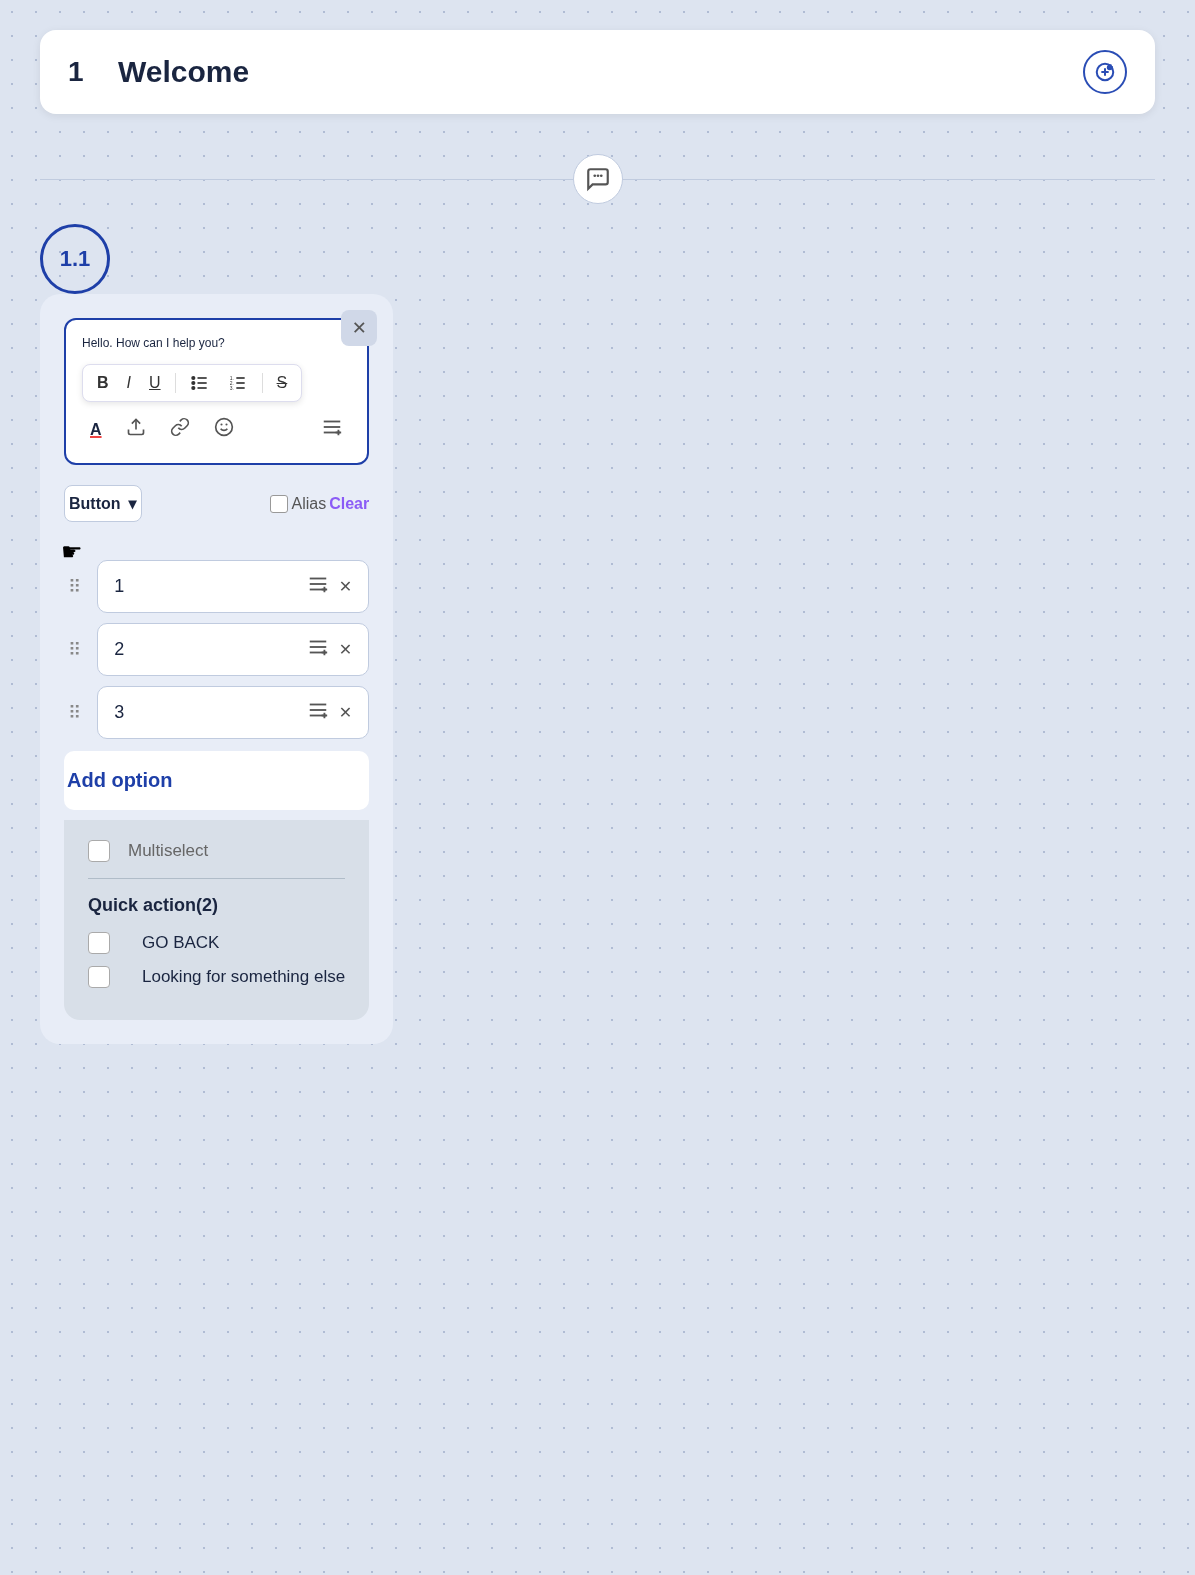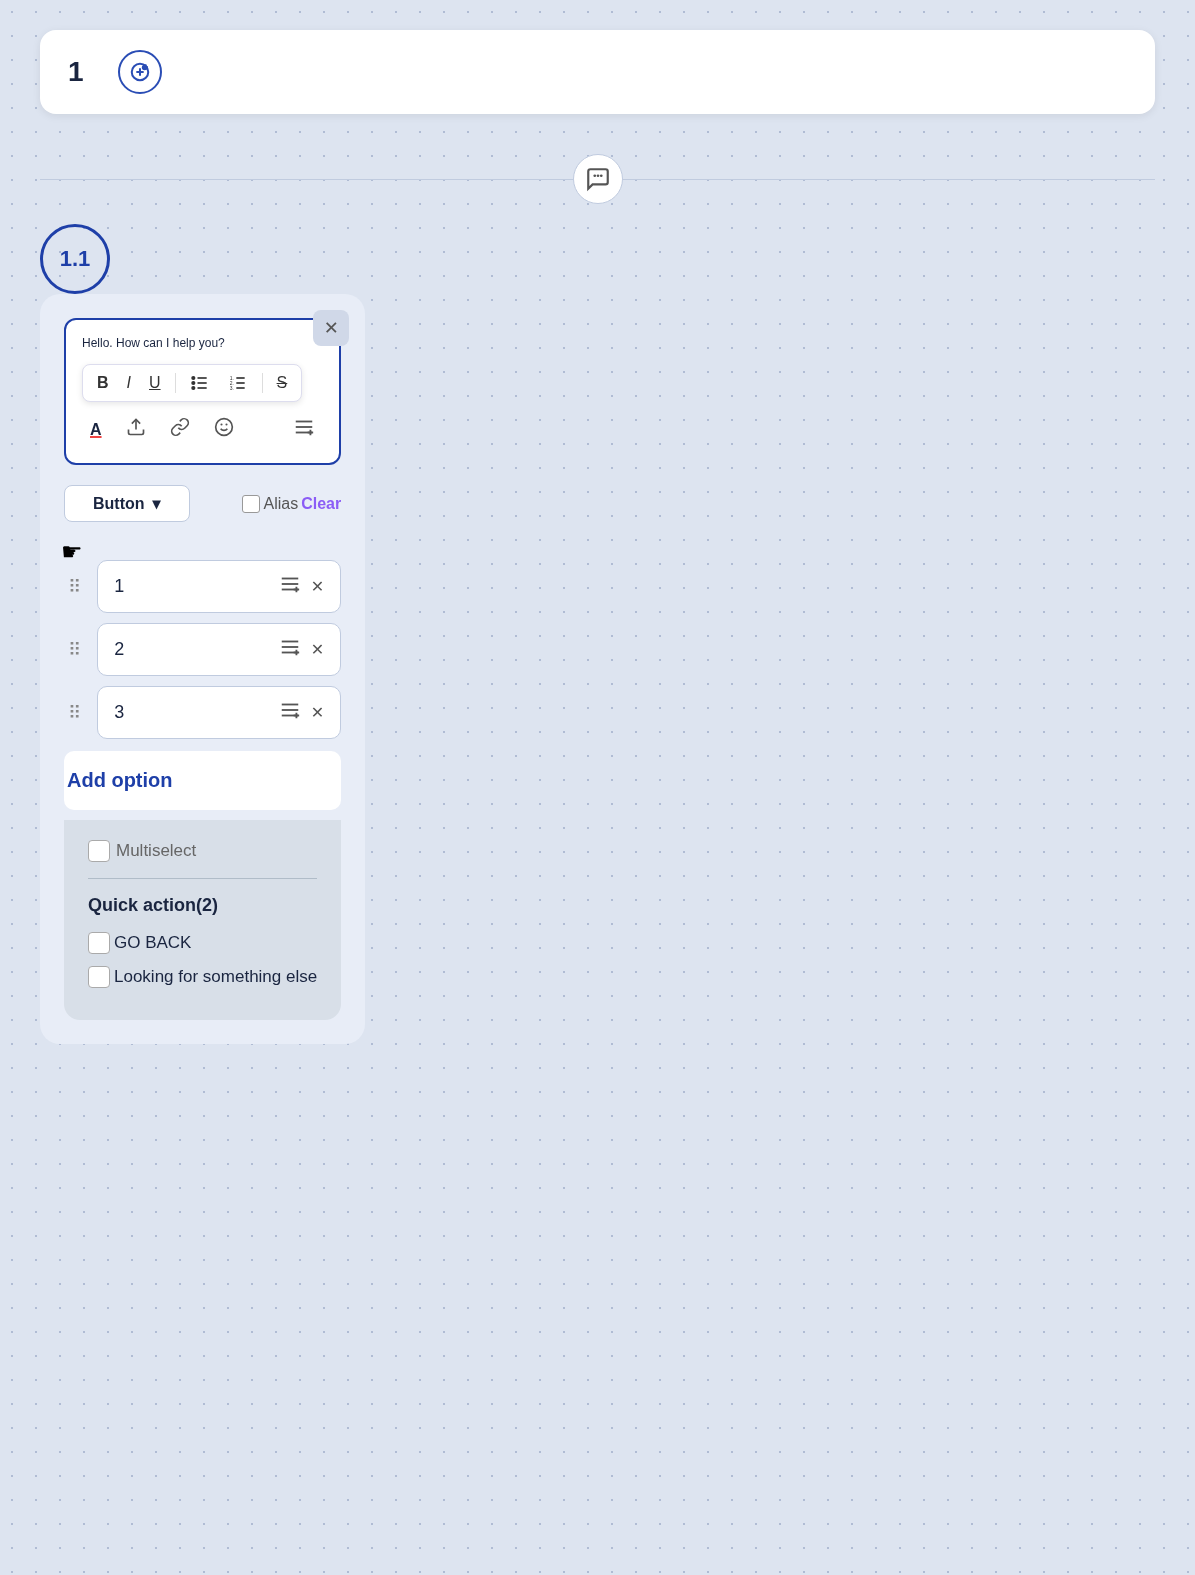--- a/index.html
+++ b/index.html
@@ -230,21 +230,21 @@
     .button-row {
       display: flex;
       align-items: center;
       gap: 16px;
       margin-bottom: 16px;
     }
     .button-dropdown {
       background: white;
       border: 1.5px solid #c0cbdf;
       border-radius: 8px;
-      padding: 8px 28px;
+      padding: 8px 4px;
       font-size: 16px;
       font-weight: 600;
       color: #1a2540;
       cursor: pointer;
       display: flex;
       align-items: center;
       gap: 8px;
     }
     .alias-section {
       display: flex;
@@ -356,21 +356,21 @@
     .bottom-section {
       background: #d8dfe8;
       border-radius: 0 0 16px 16px;
       padding: 20px 24px;
       margin-top: 10px;
     }
 
     .multiselect-row {
       display: flex;
       align-items: center;
-      gap: 6px;
+      gap: 18px;
       margin-bottom: 16px;
       text-align: right;
     }
     .multiselect-checkbox {
       width: 22px;
       height: 22px;
       background: white;
       border: 1.5px solid #aaa;
       border-radius: 4px;
       cursor: pointer;
@@ -386,21 +386,21 @@
     }
     .quick-action-title {
       font-size: 18px;
       font-weight: 700;
       color: #1a2540;
       margin-bottom: 16px;
     }
     .quick-action-row {
       display: flex;
       align-items: center;
-      gap: 4px;
+      gap: 32px;
       margin-bottom: 12px;
       text-align: right;
     }
     .qa-checkbox {
       width: 22px;
       height: 22px;
       background: white;
       border: 1.5px solid #aaa;
       border-radius: 4px;
       cursor: pointer;
@@ -410,20 +410,21 @@
       color: #1a2540;
     }
   </style>
 </head>
 <body>
 
 <div class="page-content">
 
   <div class="welcome-card">
     <span class="welcome-number">1</span>
+    <span class="welcome-title">Welcome</span>
     <button class="welcome-icon-btn">
       <svg width="22" height="22" viewBox="0 0 24 24" fill="none" stroke="#2a4db5" stroke-width="2.2">
         <circle cx="12" cy="12" r="9"></circle>
         <path d="M12 8v8M8 12h8"></path>
         <circle cx="17" cy="7" r="3" fill="#2a4db5" stroke="none"></circle>
         <text x="15.5" y="9.5" font-size="7" fill="white" font-weight="bold">+</text>
       </svg>
     </button>
   </div>
 

